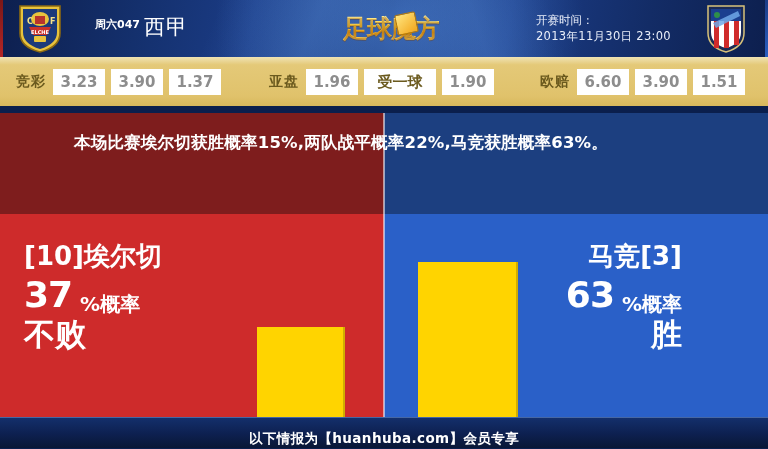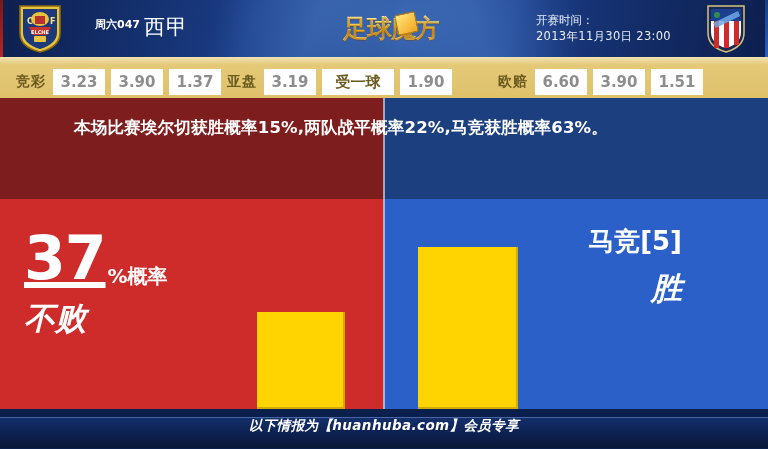--- a/index.html
+++ b/index.html
@@ -45,48 +45,48 @@
     background:linear-gradient(180deg,#f0e3b4 0%,#e4c978 16%,#e0c26b 80%,#d8b85c 100%);
     display:flex;align-items:center;}
   .odds-grp{display:flex;align-items:center;}
   .odds-lbl{color:#6b5a1e;font-size:14px;font-weight:bold;margin-right:7px;letter-spacing:1px;}
   .odds-cell{background:#fff;color:#8d8d8d;font-size:15px;font-weight:bold;
     width:52px;height:26px;line-height:26px;text-align:center;margin-right:6px;}
   .odds-cell.w{width:72px;}
   .odds-cell.txt{color:#6b5a1e;background:#fff;}
 
   
-  .main{position:absolute;left:0;top:98px;width:704px;height:311px;}
+  .main{position:absolute;left:0;top:113px;width:704px;height:311px;}
   .half{position:absolute;top:0;width:384px;height:311px;}
   .half.left{left:0;background:linear-gradient(180deg,#7e1d1d 0%,#7e1d1d 32.5%,#ce2b2b 32.5%,#ce2b2b 100%);}
   .half.right{left:384px;background:linear-gradient(180deg,#1c3f80 0%,#1c3f80 32.5%,#2a60c8 32.5%,#2a60c8 100%);}
   .divider{position:absolute;left:383px;top:0;width:2px;height:311px;background:rgba(255,255,255,.55);}
 
   .headline{position:absolute;left:74px;top:16px;width:620px;color:#fff;
     font-size:16.5px;font-weight:bold;line-height:28px;letter-spacing:.2px;}
 
   
   .bar{position:absolute;background:#ffd400;box-shadow:-2px -2px 0 rgba(0,0,0,.18) inset;}
   .bar.l{left:257px;top:214px;width:88px;height:97px;}
   .bar.r{left:418px;top:149px;width:100px;height:162px;}
 
   
   .side{position:absolute;color:#fff;}
   .side.l{left:24px;top:126px;text-align:left;}
   .side.r{right:22px;top:126px;text-align:right;}
   .side .team{font-size:26px;font-weight:bold;line-height:34px;letter-spacing:0px;}
   .side .pctrow{line-height:1;margin-top:4px;white-space:nowrap;}
-  .side .pct{font-size:60px;font-weight:bold;letter-spacing:-1px;text-decoration:underline;}
-  .side .suffix{font-size:20px;font-weight:bold;margin-left:2px;vertical-align:-4px;}
-  .side .verdict{font-size:31px;font-weight:bold;line-height:40px;margin-top:10px;font-style:italic;}
+  .side .pct{font-size:36px;font-weight:bold;letter-spacing:-1px;}
+  .side .suffix{font-size:20px;font-weight:bold;margin-left:8px;vertical-align:-4px;}
+  .side .verdict{font-size:31px;font-weight:bold;line-height:40px;}
 
   
   .footer{position:absolute;left:0;top:417px;width:768px;height:31px;
     background:linear-gradient(180deg,#14306d 0%,#0d2050 55%,#091736 100%);
-    display:flex;align-items:flex-start;justify-content:center;font-style:italic;}
+    display:flex;align-items:flex-end;justify-content:center;}
   .footer .line{position:absolute;left:0;top:0;width:768px;height:1px;background:rgba(130,170,230,.45);}
   .footer .txt{color:#fff;font-size:13.5px;font-weight:bold;letter-spacing:.4px;}
 </style>
 </head>
 <body>
 
 <div class="stage">
 
   <div class="header">
     <div class="hdr-shine"></div>
@@ -131,23 +131,23 @@
     </svg>
   </div>
 
   <div class="oddsbar">
     <div class="odds-grp" style="margin-left:16px;">
       <span class="odds-lbl">竞彩</span>
       <span class="odds-cell">3.23</span>
       <span class="odds-cell">3.90</span>
       <span class="odds-cell">1.37</span>
     </div>
-    <div class="odds-grp" style="">
+    <div class="odds-grp" style="margin-left:42px;">
       <span class="odds-lbl">亚盘</span>
-      <span class="odds-cell">3.19</span>
+      <span class="odds-cell">1.96</span>
       <span class="odds-cell w txt">受一球</span>
       <span class="odds-cell">1.90</span>
     </div>
     <div class="odds-grp" style="margin-left:40px;">
       <span class="odds-lbl">欧赔</span>
       <span class="odds-cell">6.60</span>
       <span class="odds-cell">3.90</span>
       <span class="odds-cell">1.51</span>
     </div>
   </div>
@@ -156,28 +156,32 @@
     <div class="half left"></div>
     <div class="half right"></div>
     <div class="divider"></div>
 
     <div class="headline">本场比赛埃尔切获胜概率15%,两队战平概率22%,马竞获胜概率63%。</div>
 
     <div class="bar l"></div>
     <div class="bar r"></div>
 
     <div class="side l">
+      <div class="team">[10]埃尔切</div>
       <div class="pctrow">
         <span class="pct">37</span><span class="suffix">%概率</span>
       </div>
       <div class="verdict">不败</div>
     </div>
 
     <div class="side r">
-      <div class="team">马竞[5]</div>
+      <div class="team">马竞[3]</div>
+      <div class="pctrow">
+        <span class="pct">63</span><span class="suffix">%概率</span>
+      </div>
       <div class="verdict">胜</div>
     </div>
   </div>
 
   <div class="footer">
     <div class="line"></div>
     <span class="txt">以下情报为【huanhuba.com】会员专享</span>
   </div>
 
 </div>

